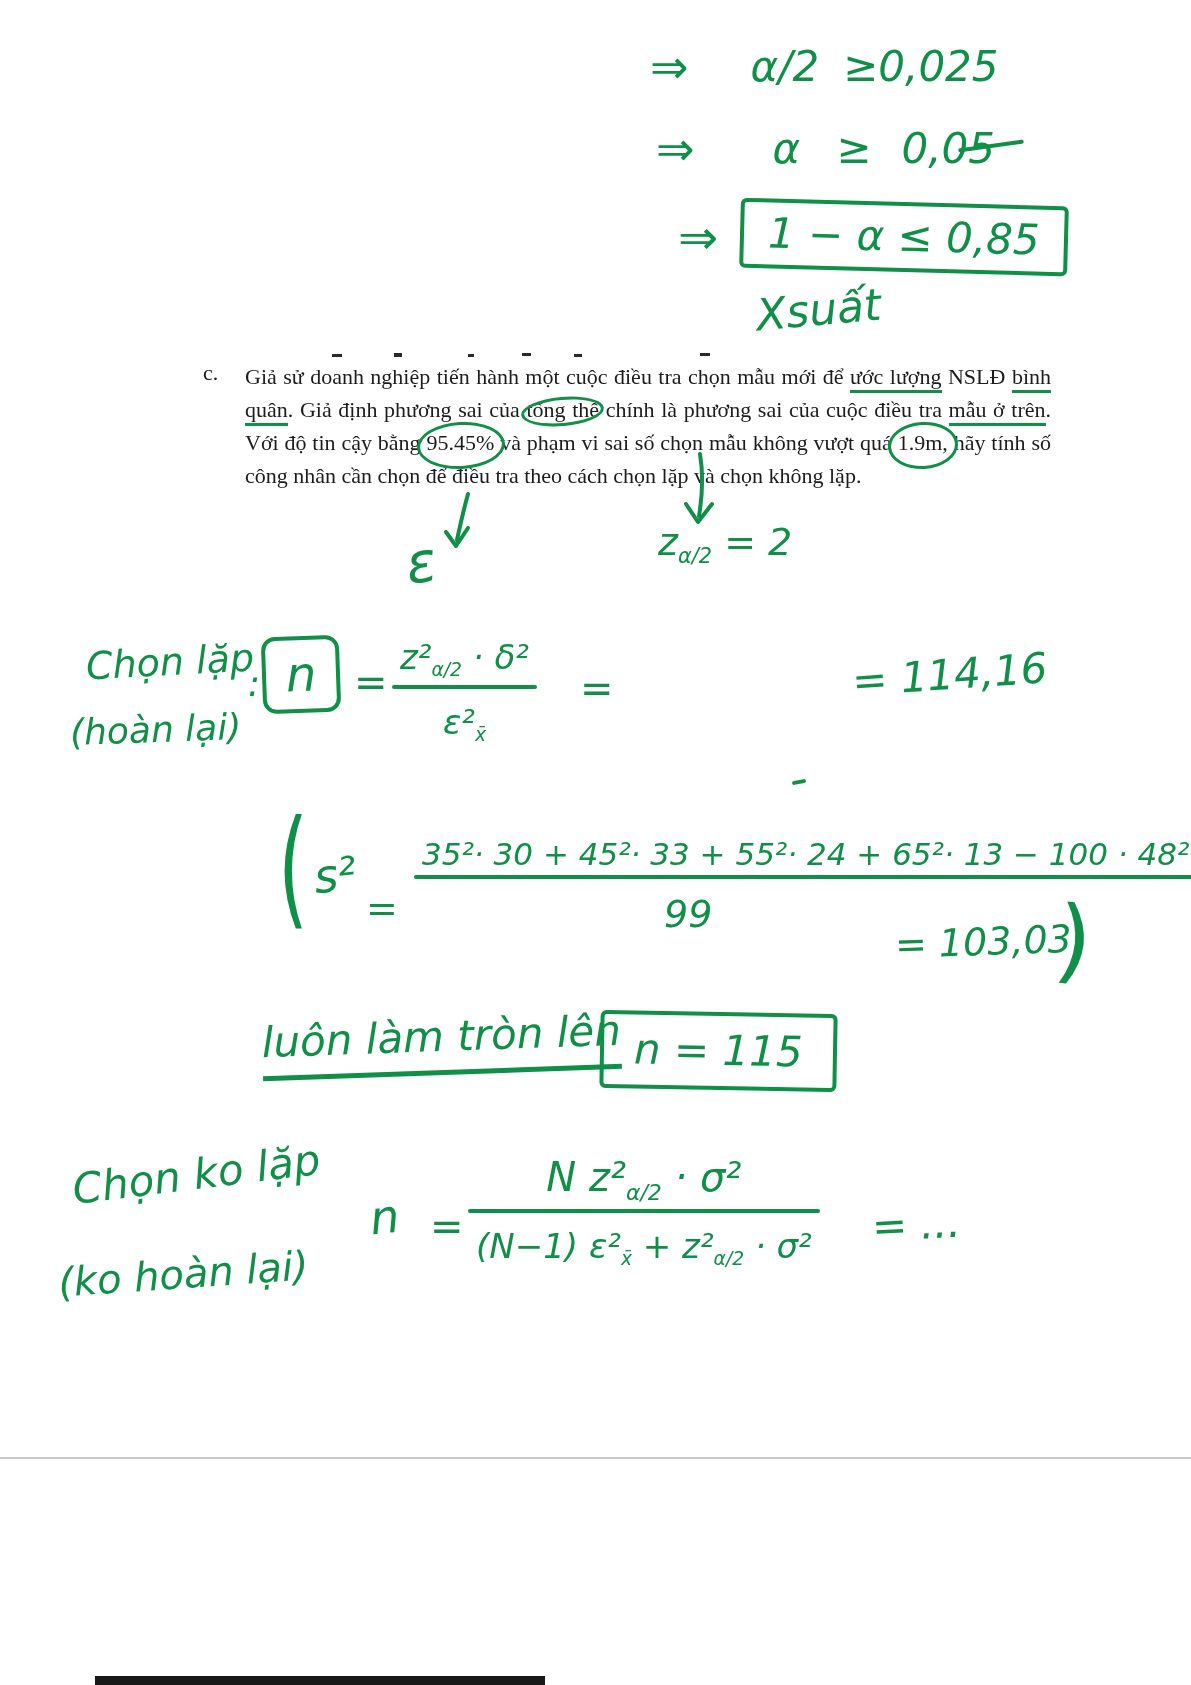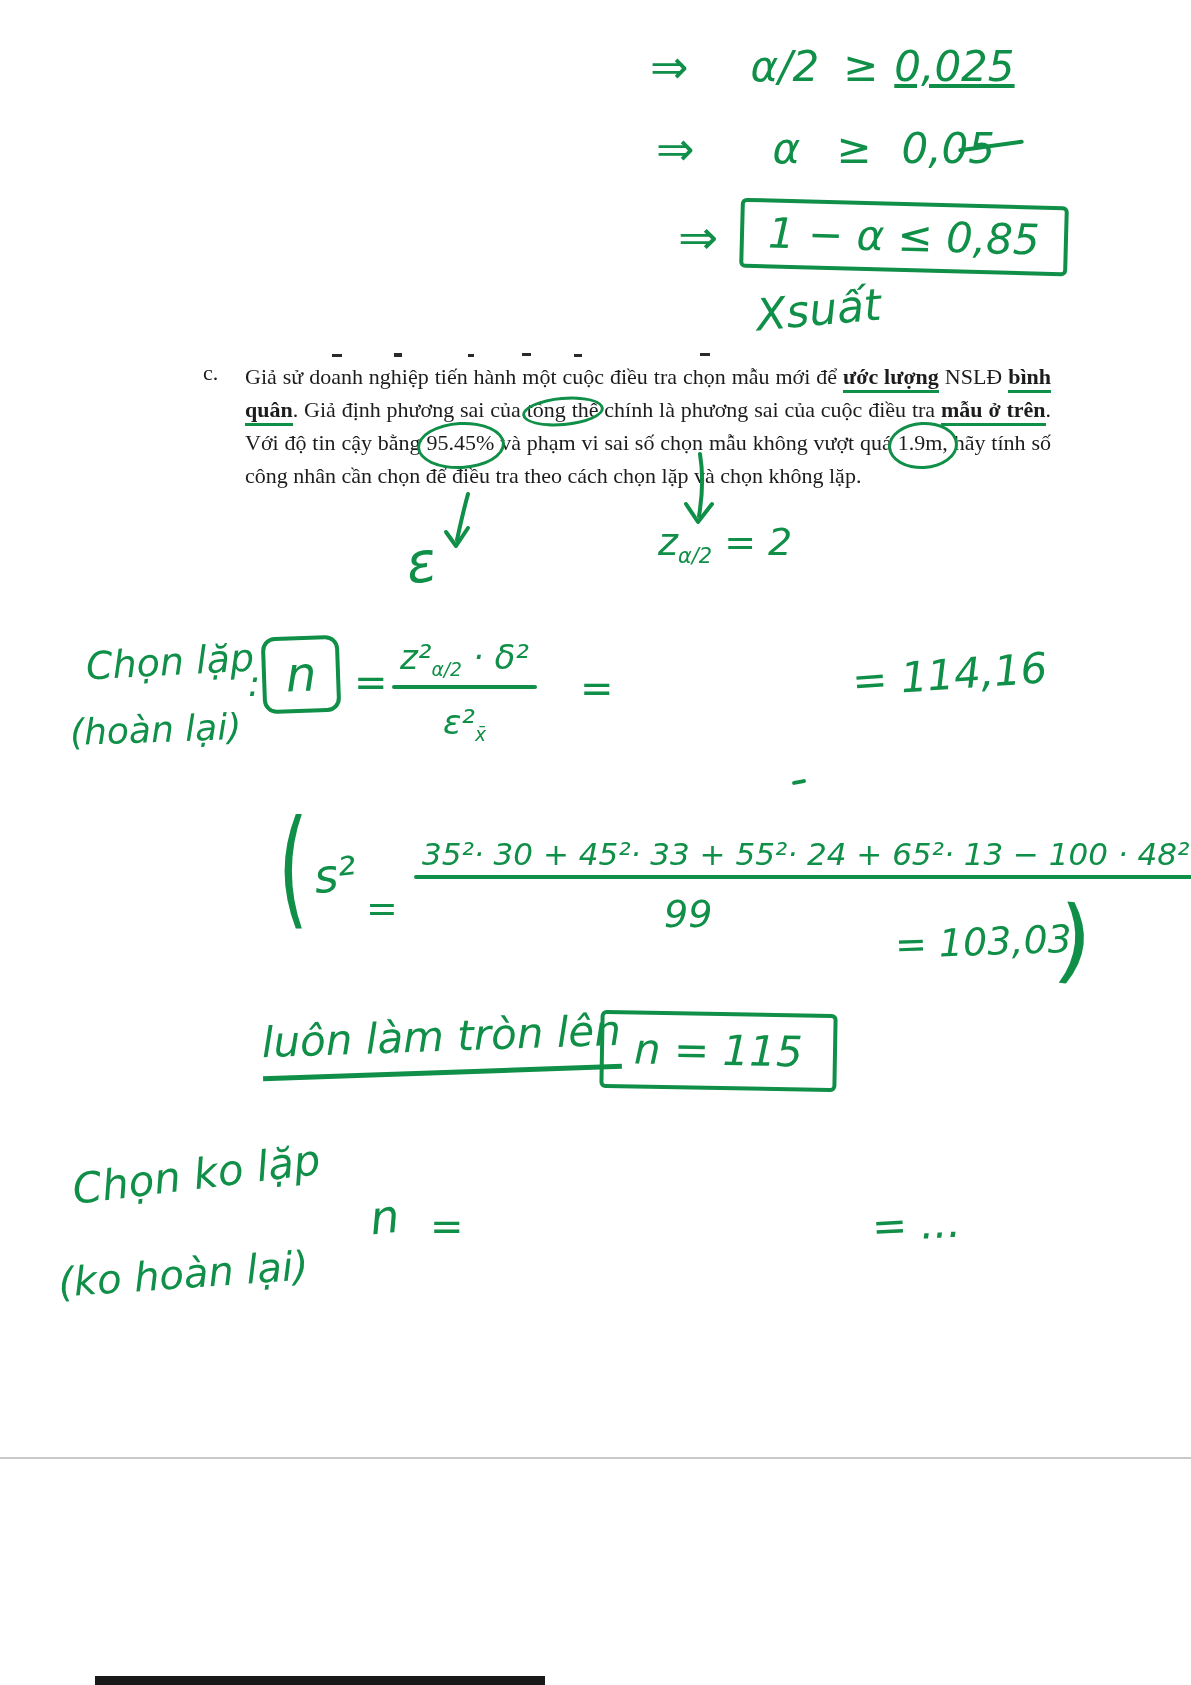--- a/index.html
+++ b/index.html
@@ -17,42 +17,42 @@
 
   .frac{ display:inline-flex; flex-direction:column; }
   .frac .num, .frac .den{ text-align:center; padding:0 8px;margin-top:11px; }
   .frac .bar{ border-top:4px solid var(--ink); margin:4px 0; border-radius:2px; }
 
   
   .problem{ position:absolute; left:203px; top:360px; width:848px; display:flex; }
   .problem .item-label{ width:42px; font-size:22px; }
   .problem .ptext{ flex:1; margin:0; font-size:22px; line-height:33px; text-align:justify; }
 
-  .mk-u{ border-bottom:3px solid var(--ink); padding-bottom:1px;font-weight:bold; }
+  .mk-u{ border-bottom:3px solid var(--ink); padding-bottom:1px; }
   .mk-c{ position:relative; white-space:nowrap; }
   .mk-c::after{ content:""; position:absolute; left:-10px; right:-10px; top:-8px; bottom:-14px;
                 border:3px solid var(--ink); border-radius:50%; transform:rotate(-3deg); pointer-events:none; }
   .mk-s{ position:relative; white-space:nowrap; }
   .mk-s::after{ content:""; position:absolute; left:-5px; right:-5px; top:0px; bottom:-4px;
                 border:3px solid var(--ink); border-radius:50%; transform:rotate(-5deg); pointer-events:none; }
 
   .stroke{ position:absolute; background:var(--ink); border-radius:3px; }
   .cutmark{ position:absolute; background:#2a2a2a; }
   svg.arrow{ position:absolute; overflow:visible; }
 </style>
 </head>
 <body>
 
 <div class="page">
 
   <div class="hw row" style="left:650px; top:42px; font-size:42px; gap:0;">
     <span style="font-size:46px;">⇒</span>
     <span style="margin-left:62px;">α/2</span>
     <span style="margin-left:24px;">≥</span>
-    <span style="margin-left:16px;text-decoration:underline;">0,025</span>
+    <span style="margin-left:0;">0,025</span>
   </div>
 
   <div class="hw row" style="left:656px; top:124px; font-size:42px;">
     <span style="font-size:46px;">⇒</span>
     <span style="margin-left:78px;">α</span>
     <span style="margin-left:36px;">≥</span>
     <span style="margin-left:30px;">0,05</span>
   </div>
   <div class="stroke" style="left:958px; top:144px; width:66px; height:4px; transform:rotate(-8deg);"></div>
 
@@ -113,20 +113,22 @@
   <div class="stroke" style="left:792px; top:780px; width:14px; height:4px; transform:rotate(-10deg);"></div>
 
   <span class="hw" style="left:262px; top:1014px; font-size:42px; transform:rotate(-2deg); border-bottom:5px solid var(--ink); padding-bottom:10px;">luôn làm tròn lên</span>
   <span class="hw hw-box" style="left:600px; top:1012px; font-size:42px; padding:12px 30px; transform:rotate(1deg);">n = 115</span>
 
   <span class="hw" style="left:72px; top:1152px; font-size:42px; transform:rotate(-7deg);">Chọn ko lặp</span>
   <span class="hw" style="left:58px; top:1252px; font-size:40px; transform:rotate(-4deg);">(ko hoàn lại)</span>
   <span class="hw" style="left:370px; top:1192px; font-size:46px; transform:rotate(-6deg);">n</span>
   <span class="hw" style="left:430px; top:1204px; font-size:40px;">=</span>
   <span class="hw frac" style="left:468px; top:1144px; font-size:36px;">
+    <span class="num" style="font-size:40px;"><span>N z²</span><sub>α/2</sub><span> · σ²</span></span>
     <span class="bar"></span>
+    <span class="den" style="font-size:34px;"><span>(N−1) ε²</span><sub>x̄</sub><span> + z²</span><sub>α/2</sub><span> · σ²</span></span>
   </span>
   <span class="hw" style="left:872px; top:1202px; font-size:42px; transform:rotate(-3deg);">= ...</span>
 
   <div style="position:absolute; left:0; top:1457px; width:1191px; height:2px; background:#c9c9c9;"></div>
   <div style="position:absolute; left:95px; top:1676px; width:450px; height:9px; background:#181818;"></div>
 
 </div>
 
 </body></html>

